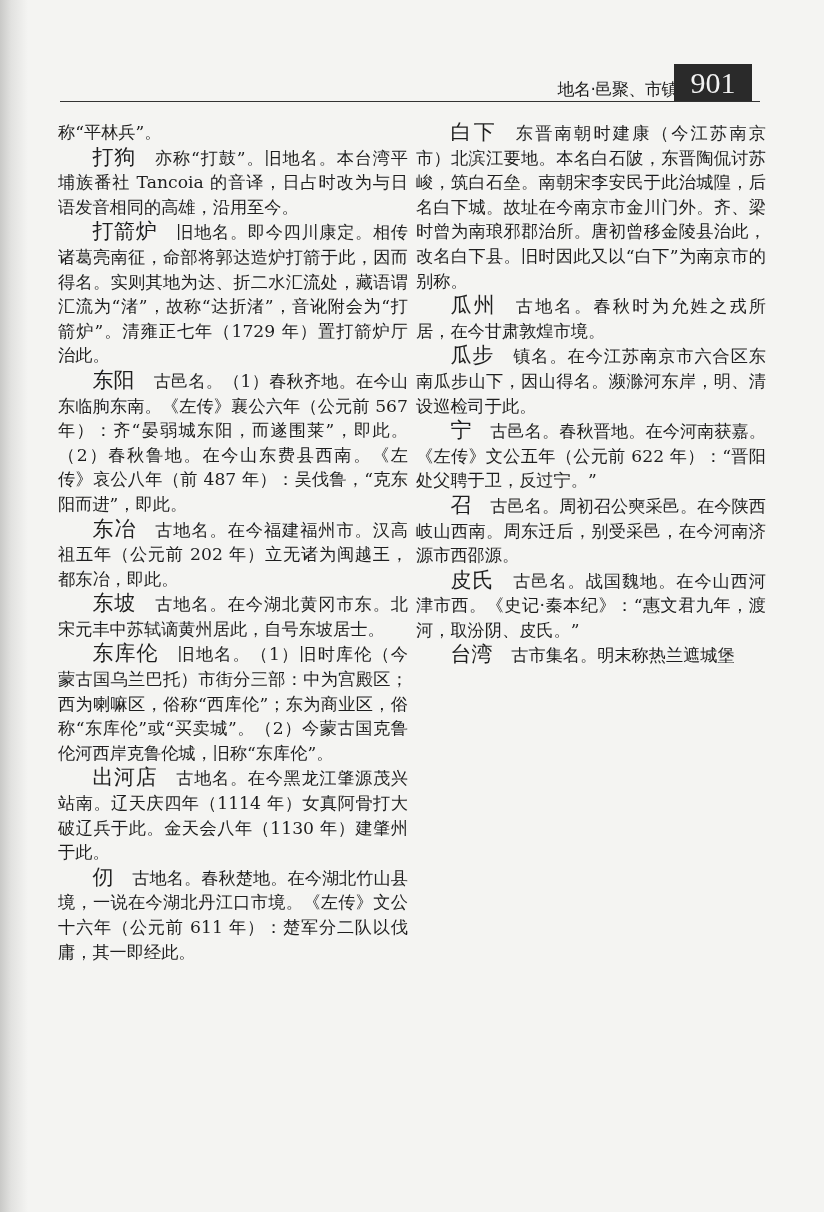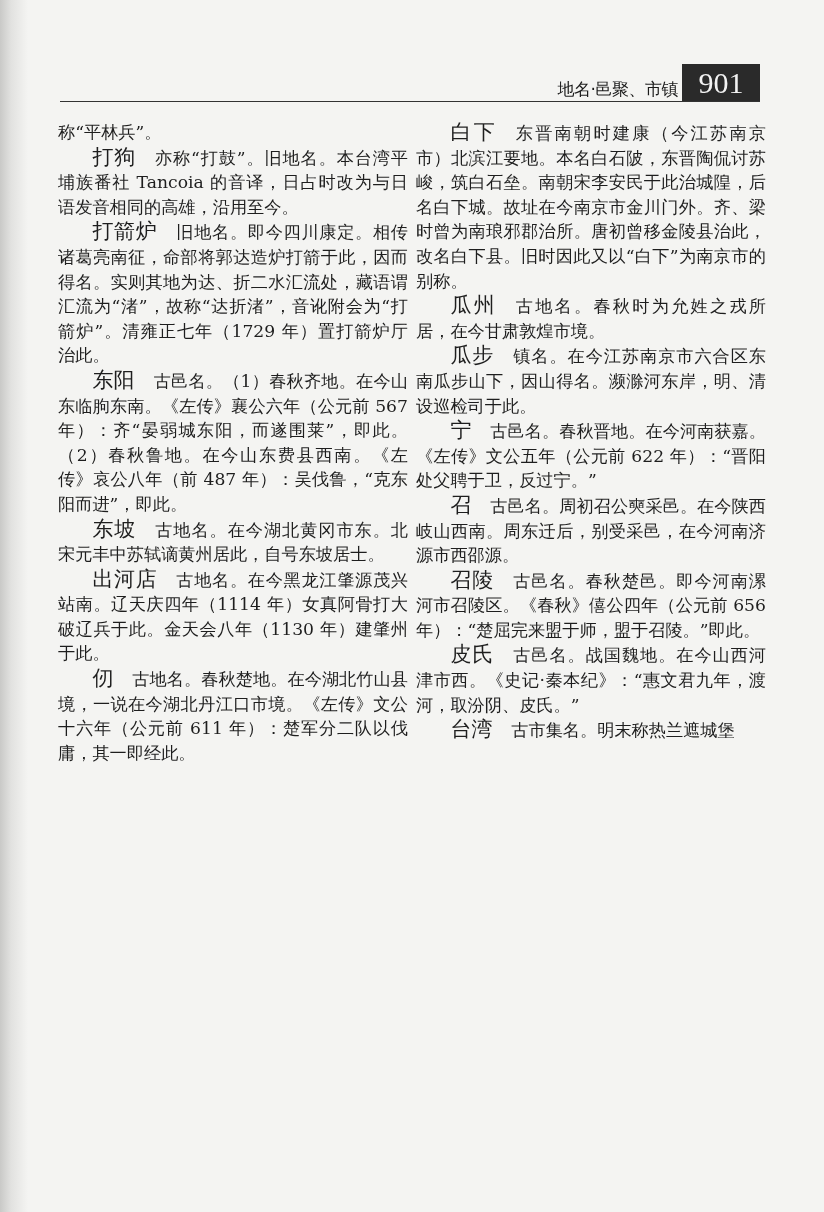--- a/index.html
+++ b/index.html
@@ -32,21 +32,21 @@
     position: absolute;
     right: 82px;
     top: 14px;
     font-family: "DejaVu Sans", "Liberation Sans", sans-serif;
     font-size: 17px;
     letter-spacing: -0.5px;
     color: #1a1a1a;
   }
   .running-head .page-num {
     position: absolute;
-    right: 0;
+    right: 8px;
     top: 0;
     width: 78px;
     height: 38px;
     background: #2a2a2a;
     color: #f2f2f2;
     font-family: "Liberation Serif", "DejaVu Serif", serif;
     font-size: 30px;
     line-height: 38px;
     text-align: center;
   }
@@ -93,27 +93,28 @@
   <span class="section">地名·邑聚、市镇</span>
   <span class="page-num">901</span>
 </header>
 <div class="rule"></div>
 
 <section class="column col-left">
   <p class="entry cont">称“平林兵”。</p>
   <p class="entry"><span class="headword">打狗</span><span>亦称“打鼓”。旧地名。本台湾平埔族番社 Tancoia 的音译，日占时改为与日语发音相同的高雄，沿用至今。</span></p>
   <p class="entry"><span class="headword">打箭炉</span><span>旧地名。即今四川康定。相传诸葛亮南征，命部将郭达造炉打箭于此，因而得名。实则其地为达、折二水汇流处，藏语谓汇流为“渚”，故称“达折渚”，音讹附会为“打箭炉”。清雍正七年（1729 年）置打箭炉厅治此。</span></p>
   <p class="entry"><span class="headword">东阳</span><span>古邑名。（1）春秋齐地。在今山东临朐东南。《左传》襄公六年（公元前 567 年）：齐“晏弱城东阳，而遂围莱”，即此。（2）春秋鲁地。在今山东费县西南。《左传》哀公八年（前 487 年）：吴伐鲁，“克东阳而进”，即此。</span></p>
+  <p class="entry"><span class="headword">东冶</span><span>古地名。在今福建福州市。汉高祖五年（公元前 202 年）立无诸为闽越王，都东冶，即此。</span></p>
   <p class="entry"><span class="headword">东坡</span><span>古地名。在今湖北黄冈市东。北宋元丰中苏轼谪黄州居此，自号东坡居士。</span></p>
+  <p class="entry"><span class="headword">东库伦</span><span>旧地名。（1）旧时库伦（今蒙古国乌兰巴托）市街分三部：中为宫殿区；西为喇嘛区，俗称“西库伦”；东为商业区，俗称“东库伦”或“买卖城”。（2）今蒙古国克鲁伦河西岸克鲁伦城，旧称“东库伦”。</span></p>
   <p class="entry"><span class="headword">出河店</span><span>古地名。在今黑龙江肇源茂兴站南。辽天庆四年（1114 年）女真阿骨打大破辽兵于此。金天会八年（1130 年）建肇州于此。</span></p>
   <p class="entry"><span class="headword">仞</span><span>古地名。春秋楚地。在今湖北竹山县境，一说在今湖北丹江口市境。《左传》文公十六年（公元前 611 年）：楚军分二队以伐庸，其一即经此。</span></p>
 </section>
 
 <section class="column col-right">
   <p class="entry"><span class="headword">白下</span><span>东晋南朝时建康（今江苏南京市）北滨江要地。本名白石陂，东晋陶侃讨苏峻，筑白石垒。南朝宋李安民于此治城隍，后名白下城。故址在今南京市金川门外。齐、梁时曾为南琅邪郡治所。唐初曾移金陵县治此，改名白下县。旧时因此又以“白下”为南京市的别称。</span></p>
   <p class="entry"><span class="headword">瓜州</span><span>古地名。春秋时为允姓之戎所居，在今甘肃敦煌市境。</span></p>
   <p class="entry"><span class="headword">瓜步</span><span>镇名。在今江苏南京市六合区东南瓜步山下，因山得名。濒滁河东岸，明、清设巡检司于此。</span></p>
   <p class="entry"><span class="headword">宁</span><span>古邑名。春秋晋地。在今河南获嘉。《左传》文公五年（公元前 622 年）：“晋阳处父聘于卫，反过宁。”</span></p>
   <p class="entry"><span class="headword">召</span><span>古邑名。周初召公奭采邑。在今陕西岐山西南。周东迁后，别受采邑，在今河南济源市西邵源。</span></p>
-  <p class="entry"><span class="headword">召陵</span><span>古邑名。春秋楚邑。即今河南漯河市召陵区。《春秋》僖公四年（公元前 656 年）：“楚屈完来盟于师，盟于召陵。”即此。</span></p>
   <p class="entry"><span class="headword">皮氏</span><span>古邑名。战国魏地。在今山西河津市西。《史记·秦本纪》：“惠文君九年，渡河，取汾阴、皮氏。”</span></p>
   <p class="entry"><span class="headword">台湾</span><span>古市集名。明末称热兰遮城堡</span></p>
 </section>
 
 </body></html>

